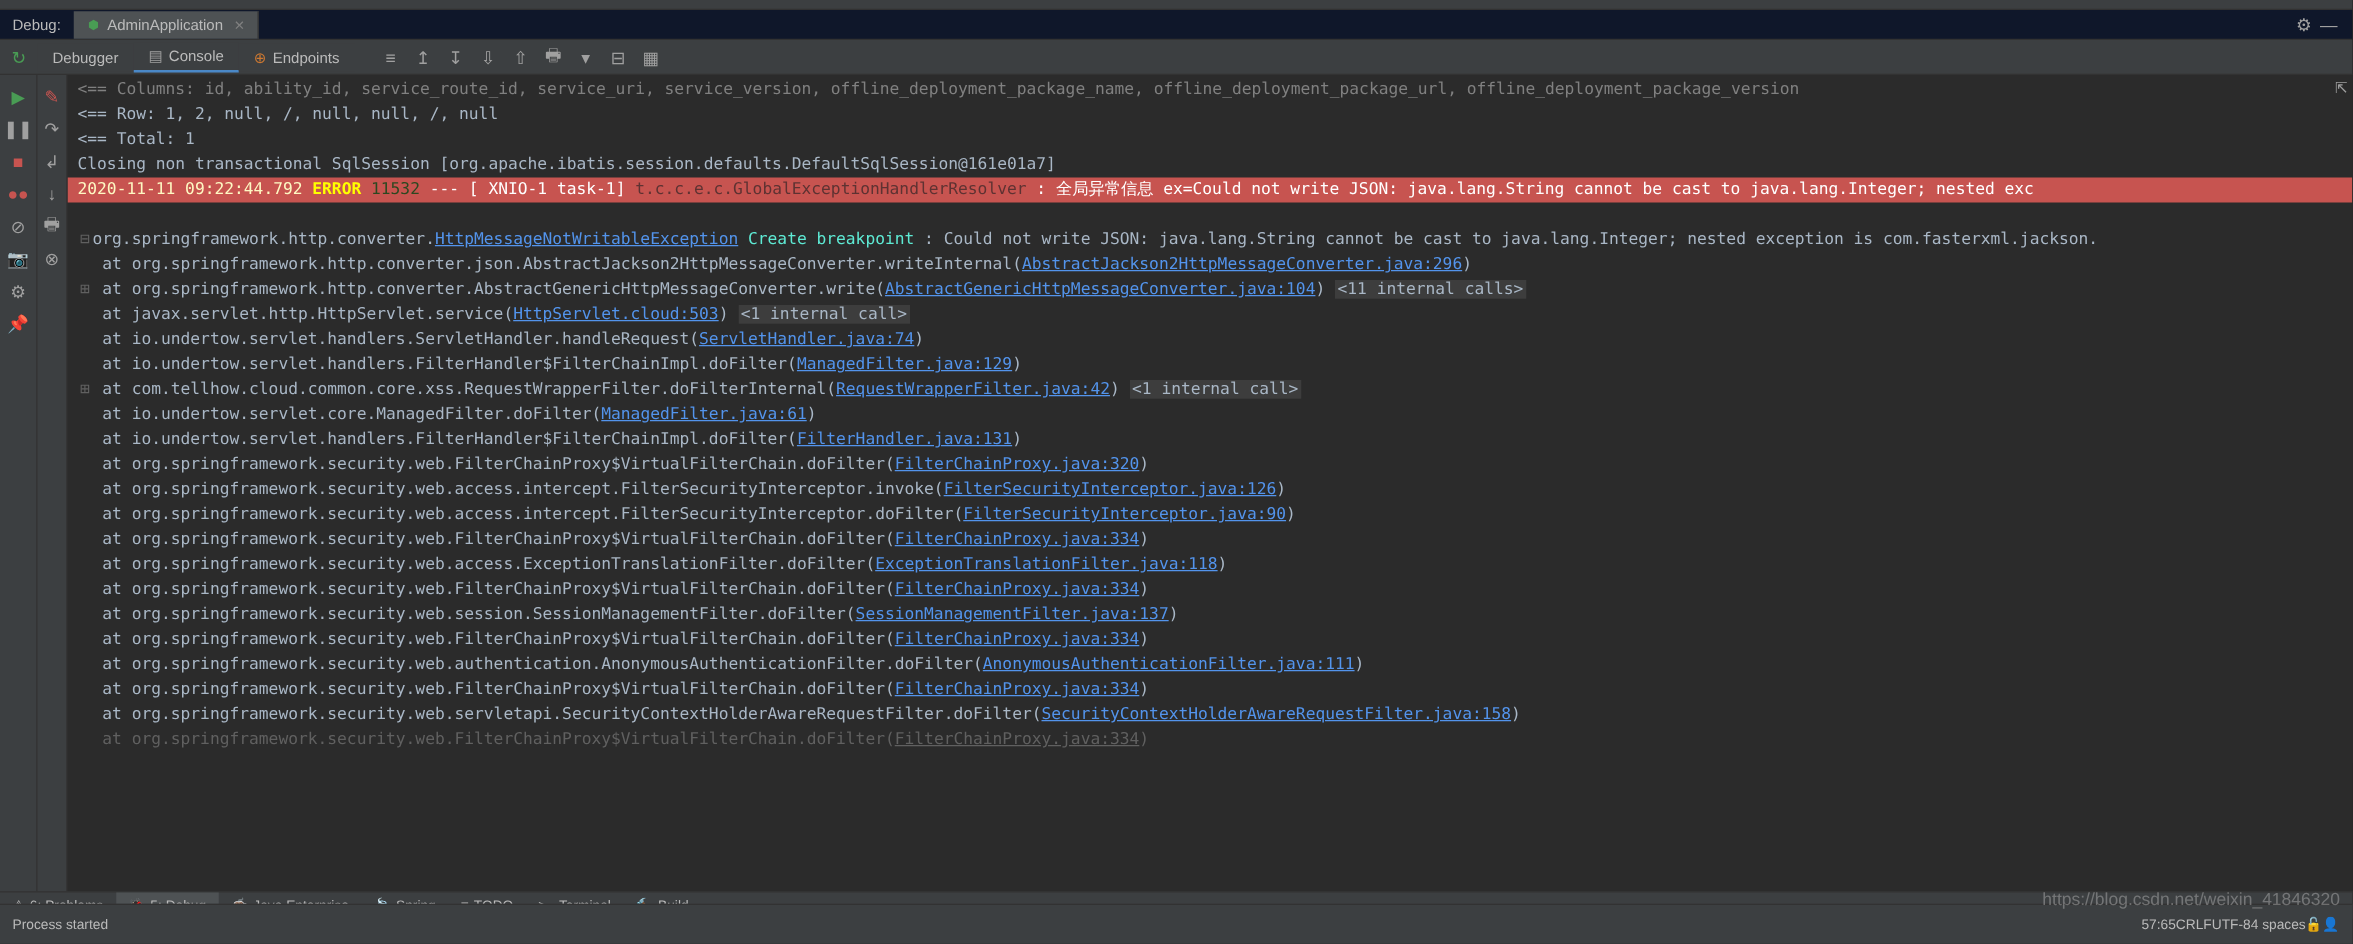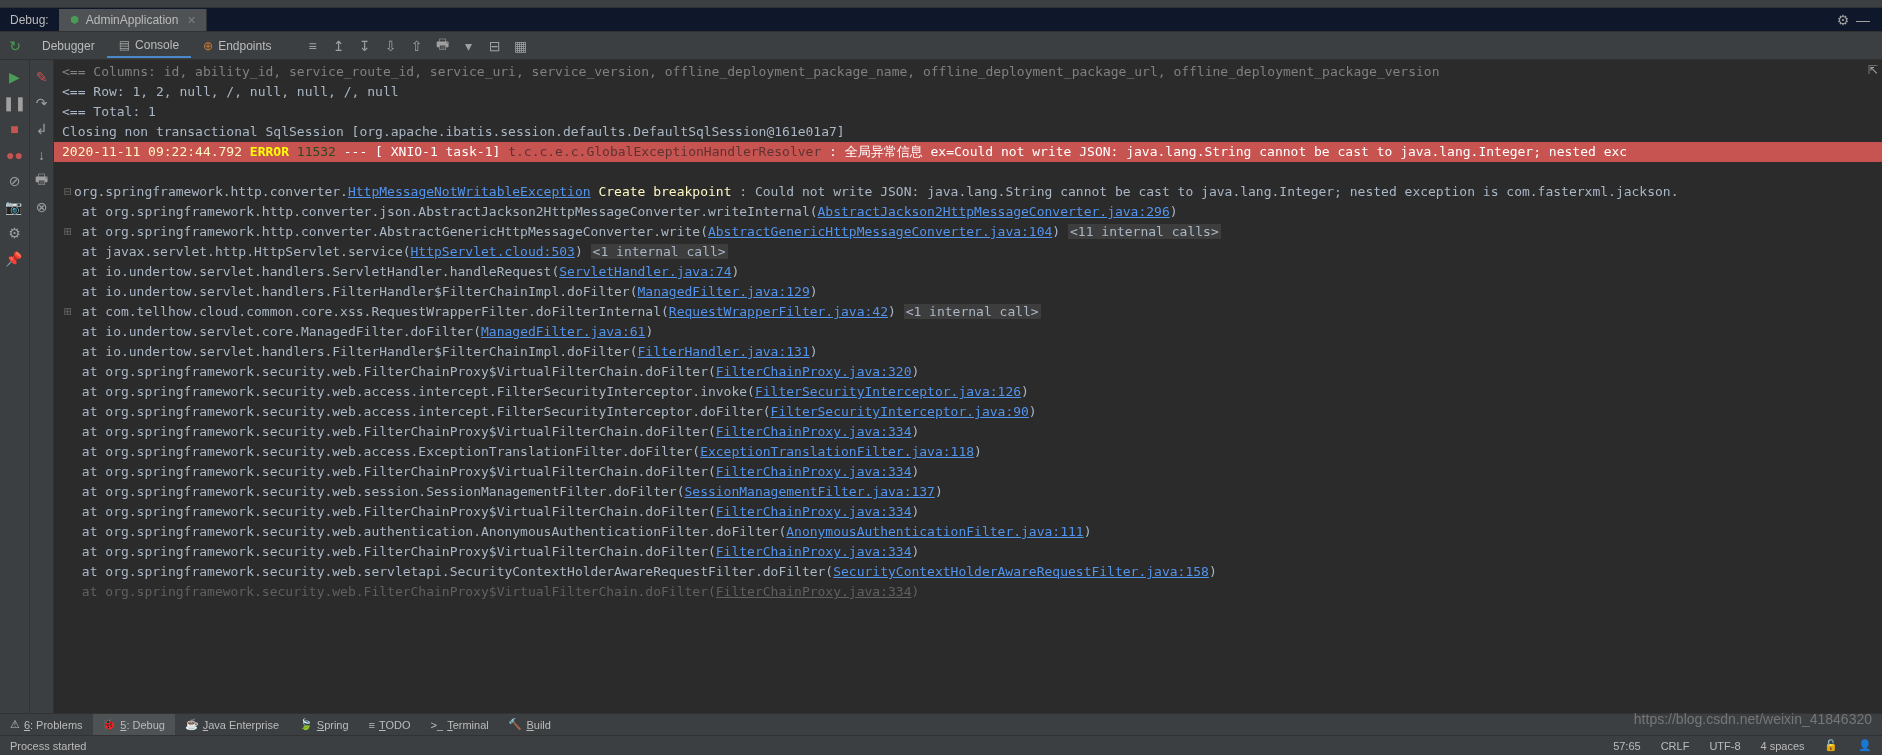--- a/index.html
+++ b/index.html
@@ -144,21 +144,21 @@
   padding: 0 8px;
 }
 .err-time { color: #fef9c3; }
 .err-level { color: #ffff00; font-weight: bold; }
 .err-pid { color: #2b4820; }
 .err-class { color: #5e3232; }
 .err-msg { color: #ffffff; }
 .link { color: #5394ec; text-decoration: underline; cursor: pointer; }
 .dimgray { color: #606060; }
 .highlight-bg { background: #3d3d3d; color: #a9b7c6; padding: 0 2px;}
-.breakpoint-btn { color: #fef9c3; cursor: pointer; }
+.breakpoint-btn { color: #5eead4; cursor: pointer; }
 .fold { color: #606060; width: 12px; display: inline-block; cursor: pointer; text-align: center; }
 .bottom-bar {
   position: absolute;
   bottom: 20px;
   left: 0;
   right: 0;
   height: 22px;
   background: #3c3f41;
   border-top: 1px solid #323232;
   display: flex;
@@ -172,32 +172,32 @@
   gap: 4px;
   cursor: pointer;
   height: 100%;
 }
 .bottom-tab.active { background: #4e5254; }
 .status-bar {
   position: absolute;
   bottom: 0;
   left: 0;
   right: 0;
-  height: 20px;
+  height: 32px;
   background: #3c3f41;
   border-top: 1px solid #323232;
   display: flex;
   align-items: center;
   padding: 0 10px;
   font-size: 11px;
   justify-content: space-between;
 }
 .status-right {
   display: flex;
-  gap: 20px;
+  gap: 0;
   align-items: center;
 }
 .watermark {
   position: absolute;
   right: 10px;
   bottom: 28px;
   color: rgba(200,200,200,0.4);
   font-size: 14px;
   pointer-events: none;
 }

